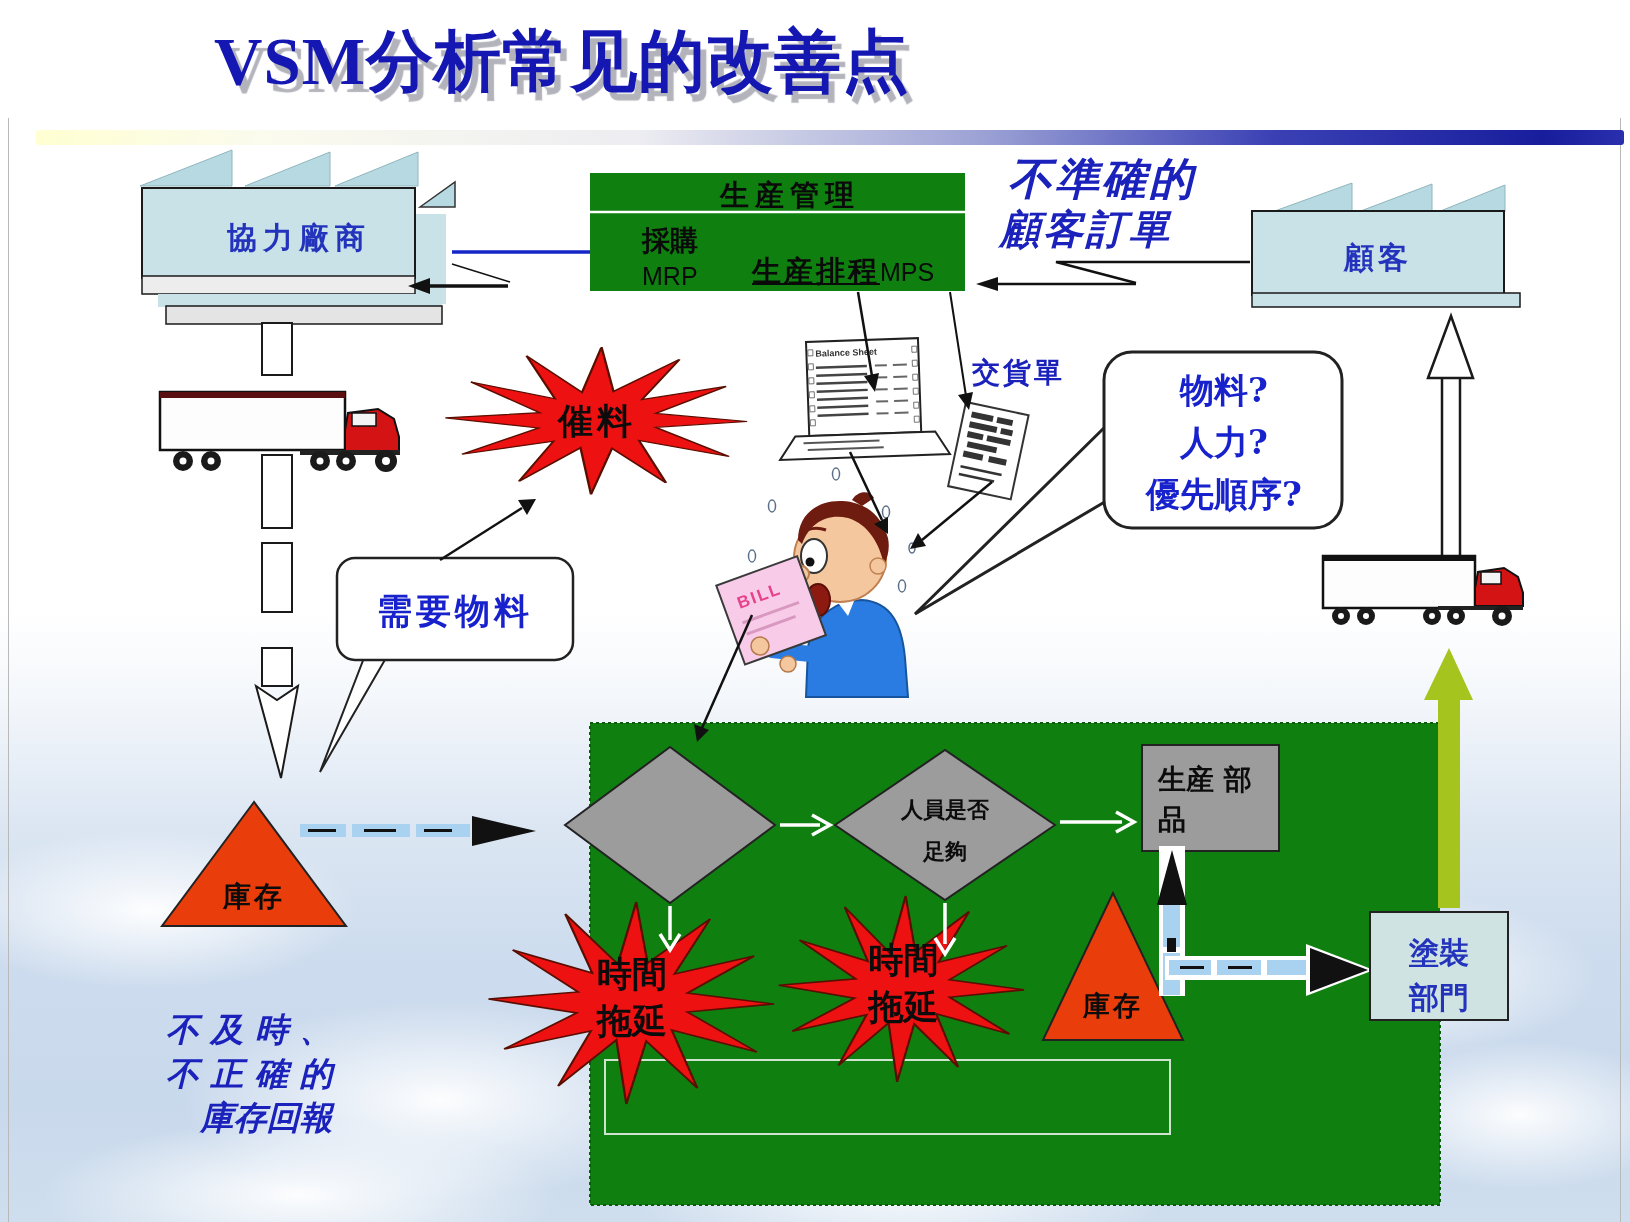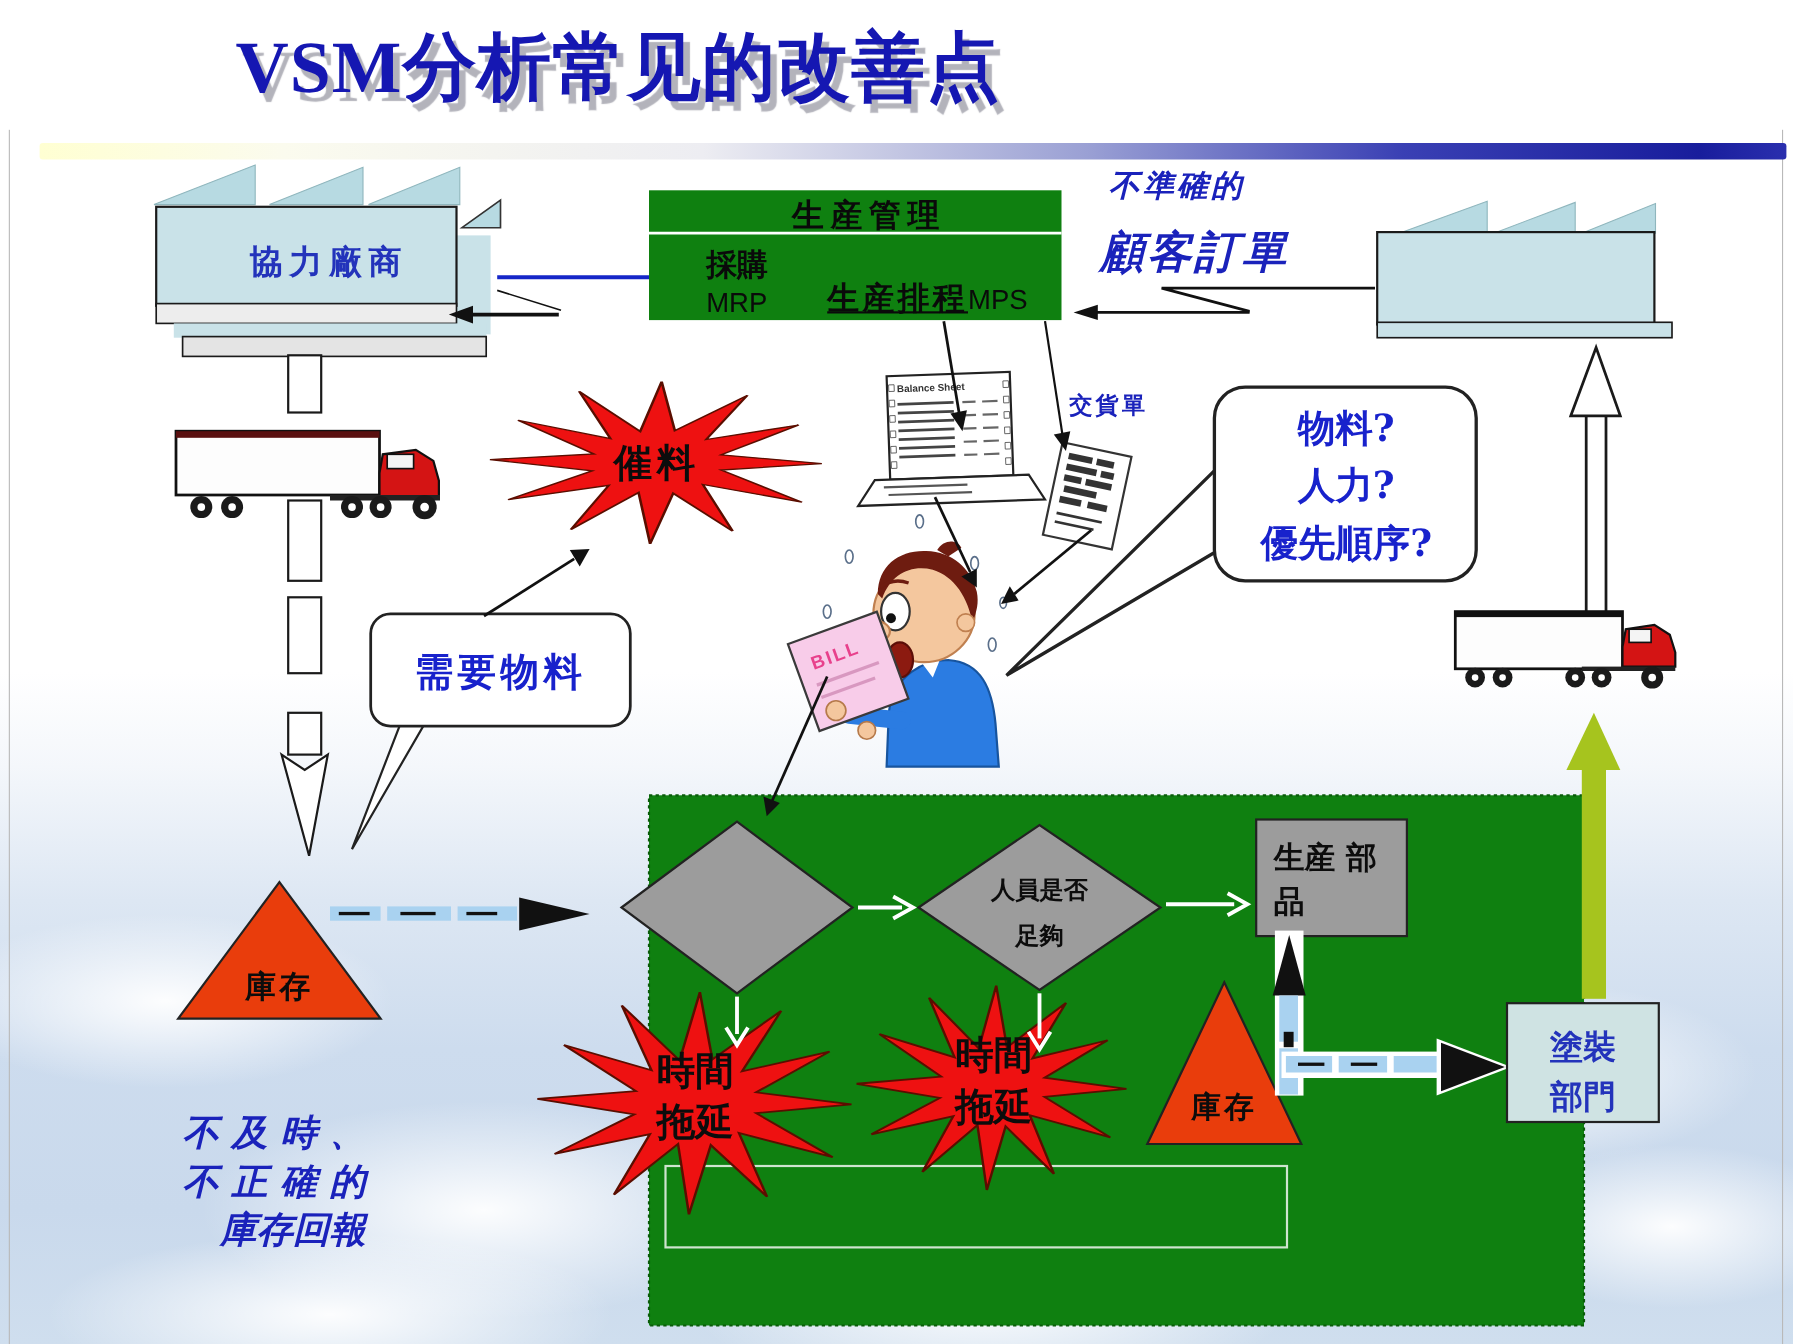--- a/index.html
+++ b/index.html
@@ -313,34 +313,35 @@
 
     <line x1="440" y1="560" x2="522" y2="508" stroke="#111" stroke-width="2.5"></line>
     <polygon points="536,499 518,500 527,515" fill="#111"></polygon>
   </g>
 </svg>
 
 <div id="title" class="abs">VSM分析常见的改善点</div>
 <div id="grad-rule" class="abs"></div>
 
 <div class="abs fact-label" style="left:142px;top:218px;width:314px;letter-spacing:6px;">協力廠商</div>
+<div class="abs fact-label" style="left:1252px;top:238px;width:252px;letter-spacing:4px;">顧客</div>
 
 <div class="abs green-txt ctr" style="left:590px;top:176px;width:400px;font-size:29px;letter-spacing:6px;">生産管理</div>
 <div class="abs green-txt" style="left:642px;top:222px;font-size:28px;">採購</div>
 <div class="abs" style="left:642px;top:262px;font-size:25px;color:#0a0a0a;font-family:'Liberation Sans',sans-serif;">MRP</div>
 <div class="abs nowrap" style="left:752px;top:252px;">
   <span class="green-txt" style="font-size:29px;letter-spacing:3px;text-decoration:underline;">生産排程</span><span style="font-size:25px;color:#0a0a0a;font-family:'Liberation Sans',sans-serif;">MPS</span>
 </div>
 
-<div class="abs blue-callig nowrap" style="left:1008px;top:150px;font-size:28px;letter-spacing:3px;">不準確的</div>
+<div class="abs blue-callig nowrap" style="left:1008px;top:150px;font-size:44px;letter-spacing:3px;">不準確的</div>
 <div class="abs blue-callig nowrap" style="left:1000px;top:202px;font-size:40px;letter-spacing:3px;">顧客訂單</div>
 
 <div class="abs black-b ctr" style="left:536px;top:398px;width:122px;font-size:35px;letter-spacing:4px;">催料</div>
 
-<div class="abs nowrap" style="left:972px;top:354px;font-size:21px;color:#1a22bb;font-family:'DejaVu Serif',serif;font-weight:600;letter-spacing:3px;">交貨單</div>
+<div class="abs nowrap" style="left:972px;top:354px;font-size:28px;color:#1a22bb;font-family:'DejaVu Serif',serif;font-weight:600;letter-spacing:3px;">交貨單</div>
 
 <div class="abs ctr" style="left:1112px;top:364px;width:224px;font-size:34px;line-height:52px;color:#1822cc;font-family:'DejaVu Serif',serif;font-weight:bold;">
   <div>物料?</div>
   <div>人力?</div>
   <div>優先順序?</div>
 </div>
 
 <div class="abs ctr" style="left:341px;top:588px;width:228px;font-size:35px;color:#1822cc;font-family:'DejaVu Serif',serif;font-weight:bold;letter-spacing:4px;">需要物料</div>
 
 <div class="abs black-b ctr" style="left:192px;top:878px;width:124px;font-size:28px;letter-spacing:3px;">庫存</div>

